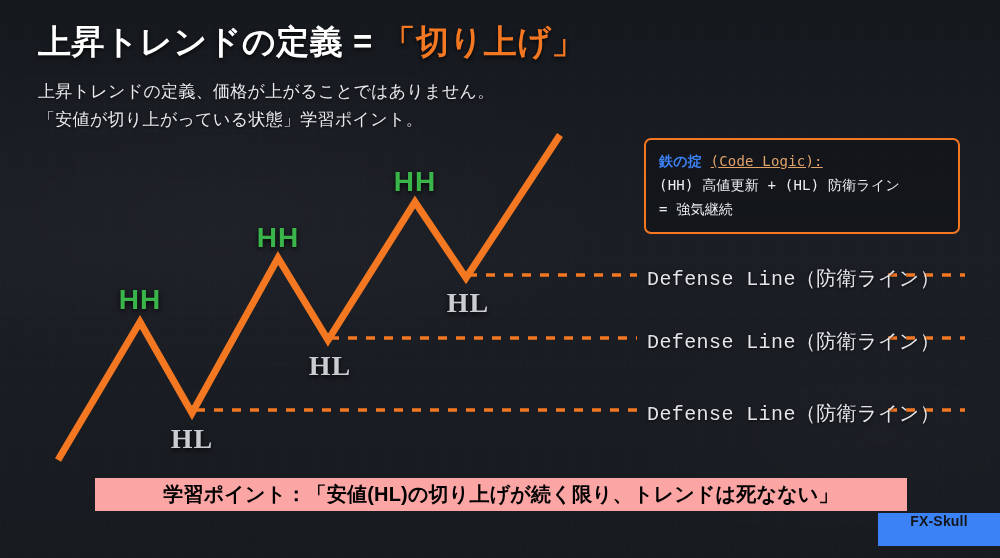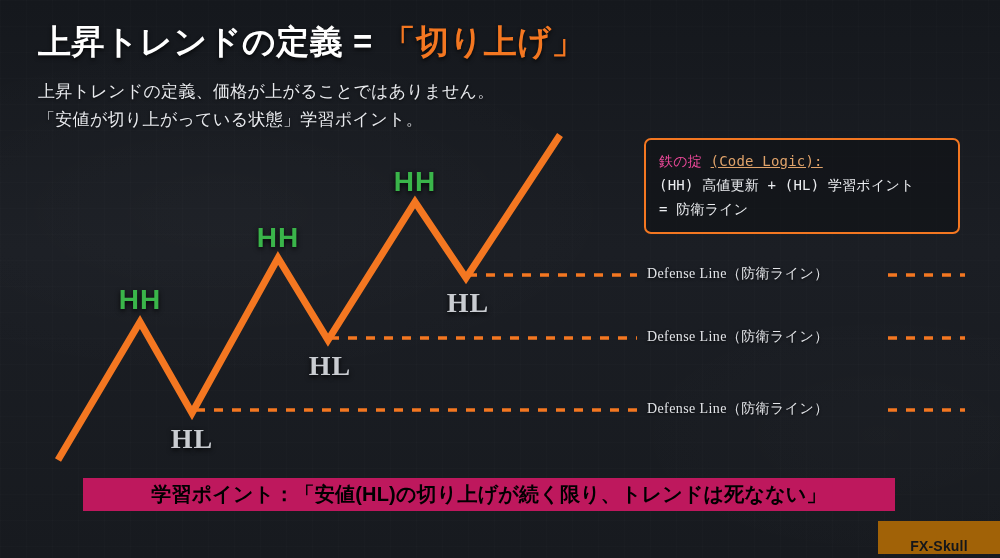--- a/index.html
+++ b/index.html
@@ -61,62 +61,62 @@
     text-shadow:0 2px 5px rgba(0,0,0,0.85);
     transform:translateX(-50%);
     white-space:nowrap;
   }
   .pt-label.hh { color:#3ab54a; }
   .pt-label.hl { color:#c9ccd1;font-family:Liberation Serif, serif; }
 
   
   .defense-label {
     position:absolute;
-    font-family:Liberation Serif, serif;
-    font-size:14px; color:#e3e5e9;
+    font-family:Liberation Mono, monospace;
+    font-size:20px; color:#e3e5e9;
     letter-spacing:0.4px;
     white-space:nowrap;
     text-shadow:0 1px 3px rgba(0,0,0,0.7);
   }
 
   
   #code-box {
     position:absolute; left:644px; top:138px;
     width:316px; height:96px;
     border:2px solid #f47721;
     border-radius:7px;
     background:rgba(14,16,20,0.55);
     padding:9px 13px 0 13px;
     font-family:"DejaVu Sans Mono","Liberation Mono",monospace;
     font-size:14px; line-height:1.72;
     color:#eceef1;
     letter-spacing:0.2px;
   }
-  #code-box .law { color:#ec4899; font-weight:normal; }
+  #code-box .law { color:#3b82f6; font-weight:bold; }
   #code-box .logic { color:#e0a36a;text-decoration:underline; }
   #code-box .row { white-space:nowrap; }
 
   
   #banner {
-    position:absolute; left:83px; top:478px;
+    position:absolute; left:95px; top:478px;
     width:812px; height:33px;
-    background:#be185d;
+    background:#fca5a5;
     display:flex; align-items:center; justify-content:center;
   }
   #banner-text {
     font-size:20px; font-weight:bold; color:#000000;
     letter-spacing:0.2px; white-space:nowrap;
   }
 
   
   #watermark {
-    position:absolute; right:0; bottom:4px;
+    position:absolute; right:0; bottom:12px;
     width:122px; height:33px;
-    background:#a16207;
-    display:flex; align-items:flex-end; justify-content:center;
+    background:#3b82f6;
+    display:flex; align-items:flex-start; justify-content:center;
   }
   #watermark-text {
     font-size:14px; font-weight:bold; color:#14161a;
     letter-spacing:0.2px;
   }
 </style>
 </head>
 <body>
 
 <div id="slide">
@@ -141,22 +141,22 @@
       <line x1="468" y1="275" x2="637" y2="275" stroke="#f47721" stroke-width="3.5" stroke-dasharray="9 9" stroke-linecap="butt"></line>
       <line x1="888" y1="275" x2="965" y2="275" stroke="#f47721" stroke-width="3.5" stroke-dasharray="9 9" stroke-linecap="butt"></line>
       <path d="M58 460 L140 322 L192 413 L278 258 L328 340 L415 202 L466 278 L560 135" fill="none" stroke="#f47721" stroke-width="7" stroke-linejoin="miter" stroke-linecap="butt"></path>
     </svg>
 
   <div id="code-box">
     <div class="row">
       <span class="law">鉄の掟</span>
       <span class="logic">(Code Logic):</span>
     </div>
-    <div class="row">(HH) 高値更新 + (HL) 学習ポイント</div>
-    <div class="row">= 防衛ライン</div>
+    <div class="row">(HH) 高値更新 + (HL) 防衛ライン</div>
+    <div class="row">= 強気継続</div>
   </div>
 
   <div id="banner">
     <span id="banner-text">学習ポイント：「安値(HL)の切り上げが続く限り、トレンドは死なない」</span>
   </div>
 
   <div id="watermark">
     <span id="watermark-text">FX-Skull</span>
   </div>
 

